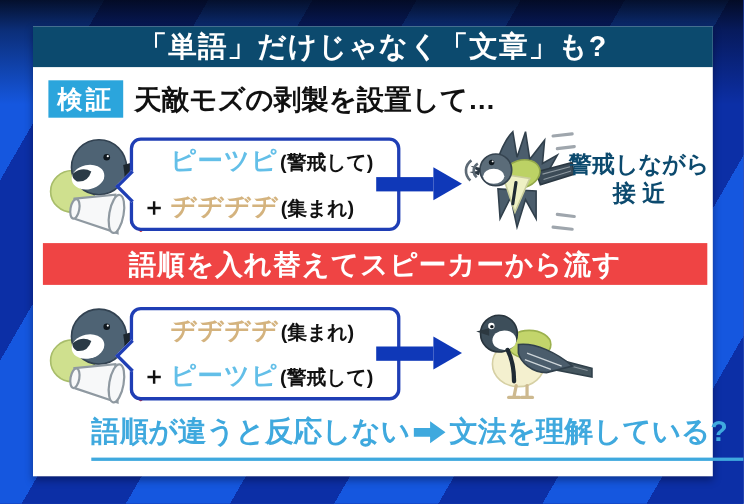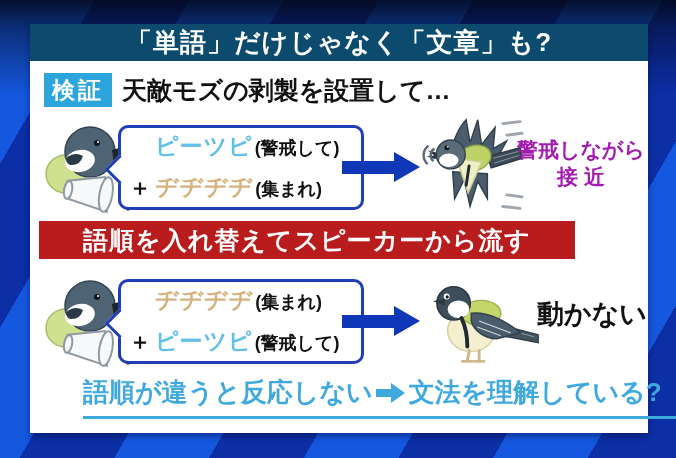--- a/index.html
+++ b/index.html
@@ -49,28 +49,28 @@
   .meaning{font-size:18px;color:#111;margin-left:2px;}
   .flow-arrow{position:absolute;width:78px;height:30px;display:flex;align-items:center;}
   .flow-arrow.r1{left:312px;top:128px;}
   .flow-arrow.r2{left:312px;top:282px;}
   .flow-arrow .shaft{flex:1;height:13px;background:#0F38B8;}
   .flow-arrow .head{width:0;height:0;border-top:15px solid transparent;border-bottom:15px solid transparent;border-left:26px solid #0F38B8;}
   .flying-bird{position:absolute;left:388px;top:90px;width:106px;height:104px;}
   .standing-bird{position:absolute;left:398px;top:252px;width:118px;height:94px;}
   .result1{
     position:absolute;left:486px;top:112px;width:130px;text-align:center;
-    color:#a21caf;font-weight:800;font-size:21px;line-height:27px;white-space:nowrap;
+    color:#0c4a6e;font-weight:800;font-size:21px;line-height:27px;white-space:nowrap;
   }
   .result2{
     position:absolute;left:506px;top:272px;width:112px;text-align:center;
     color:#111;font-weight:800;font-size:27px;white-space:nowrap;
   }
   .banner{
-    position:absolute;left:9px;top:197px;width:536px;height:38px;background:#b91c1c;
+    position:absolute;left:9px;top:197px;width:604px;height:38px;background:#ef4444;
     display:flex;align-items:center;justify-content:center;
     color:#fff;font-size:25px;font-weight:800;letter-spacing:1px;
   }
   .conclusion{
     position:absolute;left:5px;top:352px;width:600px;padding-bottom:7px;
     border-bottom:3px solid #3FA9DE;
     display:flex;align-items:center;white-space:nowrap;
     font-size:26px;font-weight:800;line-height:33px;margin-left:48px;
   }
   .conclusion .arrow-glyph{display:inline-flex;align-items:center;margin:0 3px;}
@@ -214,21 +214,20 @@
       <polygon points="5,24 17,21 17,28" fill="#2c3840"></polygon>
       <path d="M34,41 C38,49 40,58 40,70" stroke="#1f2a33" stroke-width="4" fill="none" stroke-linecap="round"></path>
       <g stroke="#cdb98f" stroke-width="3" stroke-linecap="round">
         <line x1="42" y1="74" x2="40" y2="84"></line>
           <line x1="52" y1="74" x2="52" y2="84"></line>
         <line x1="35" y1="85" x2="45" y2="85"></line>
           <line x1="47" y1="85" x2="57" y2="85"></line>
       </g>
     </svg>
 
-    <div class="result2">動かない</div>
 
     <div class="conclusion" style="color: rgb(63, 169, 222);">
       <span>語順が違うと反応しない</span>
       <span class="arrow-glyph">
         <svg width="30" height="24" viewBox="0 0 30 24">
             <polygon points="0,8 15,8 15,2 29,12 15,22 15,16 0,16" fill="currentColor"></polygon>
           </svg>
       </span>
       <span>文法を理解している?</span>
     </div>

